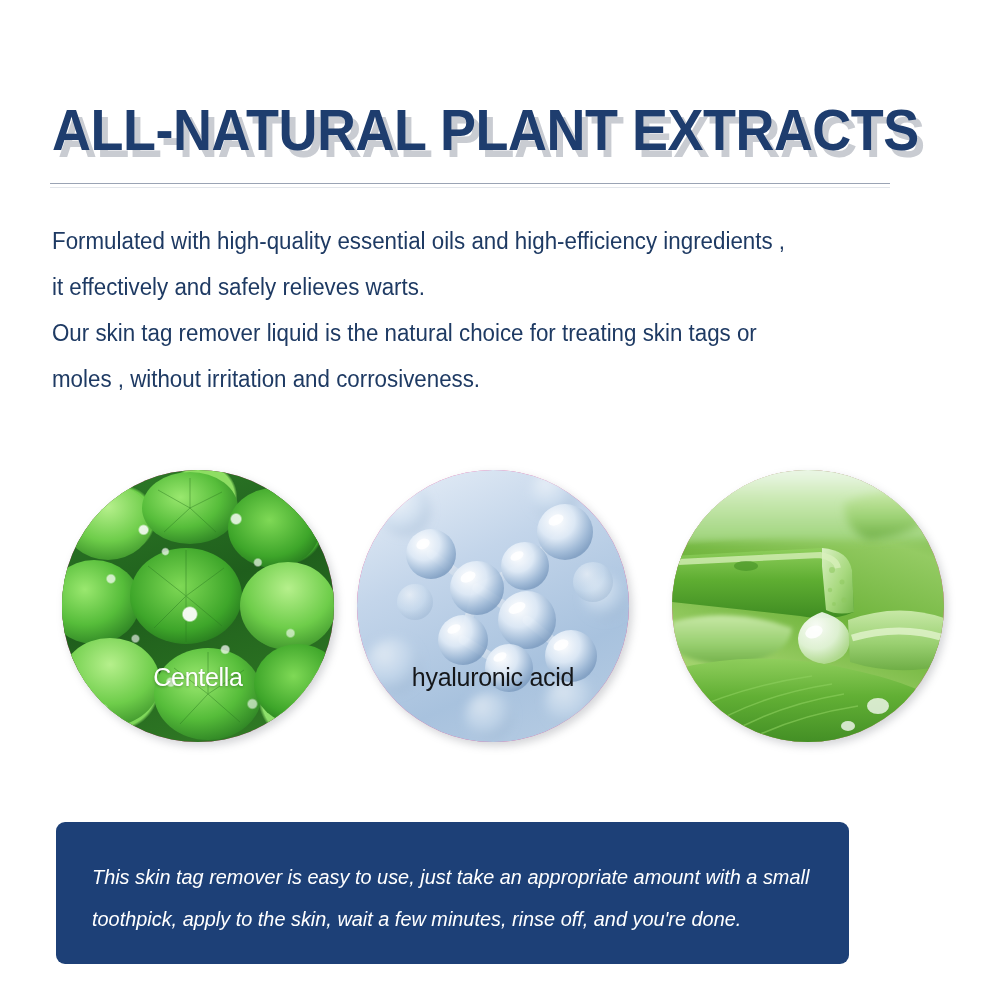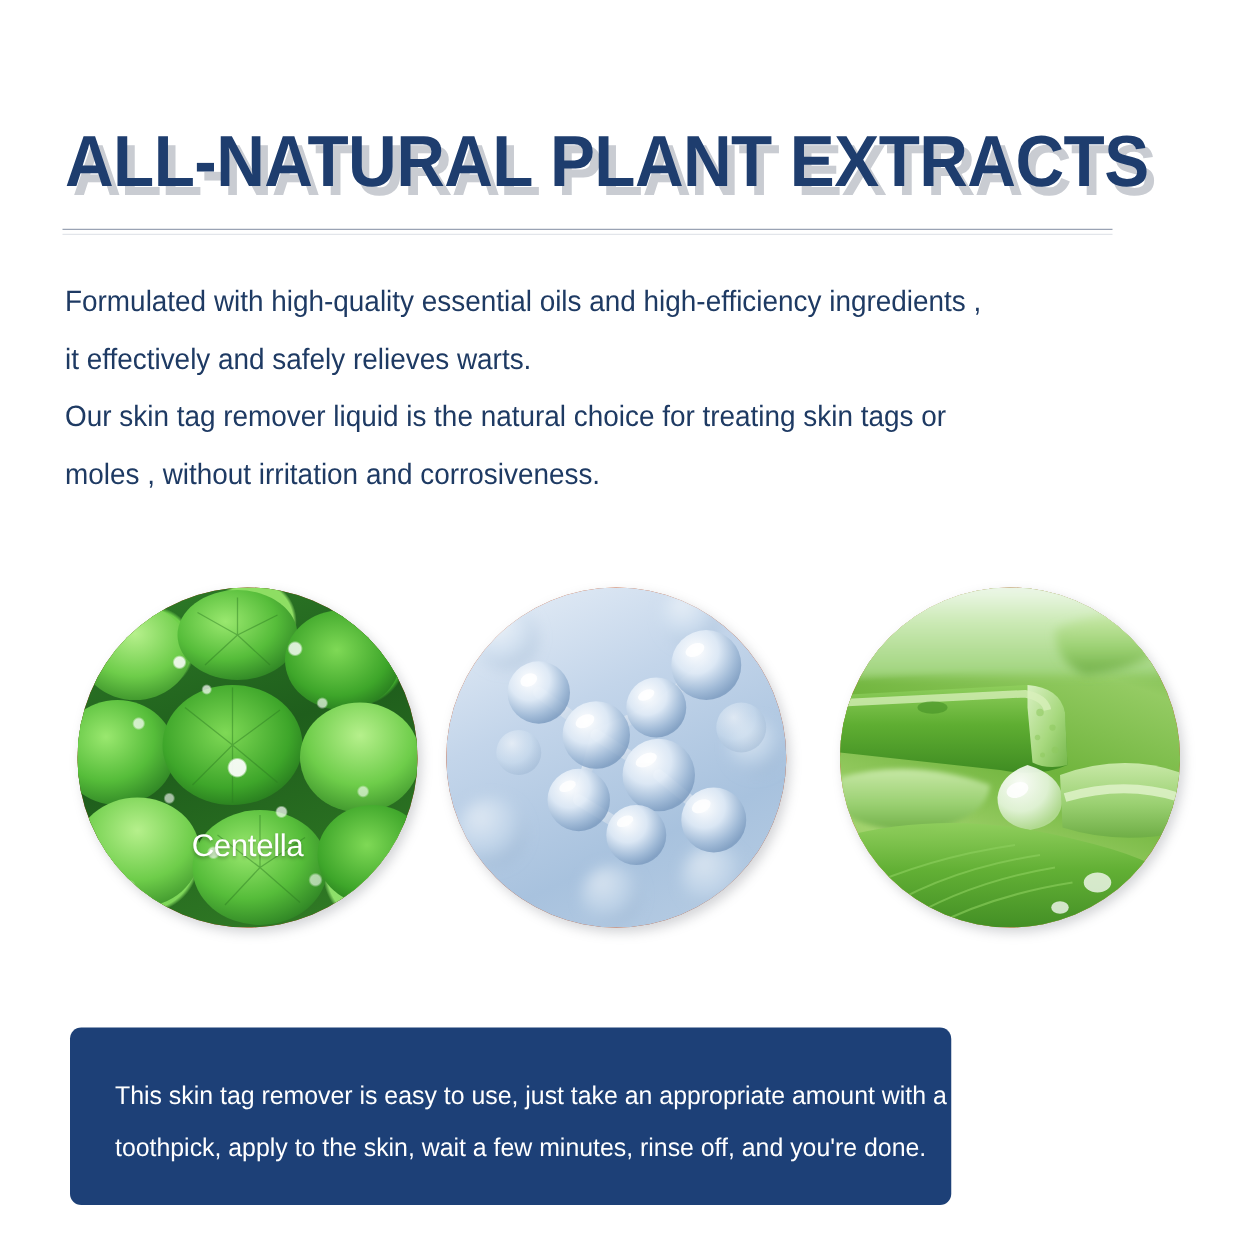--- a/index.html
+++ b/index.html
@@ -98,21 +98,21 @@
     width: 1000px;
     height: 1000px;
   }
   .circle {
     position: absolute;
     width: 272px;
     height: 272px;
     border-radius: 50%;
     overflow: hidden;
     box-shadow: 3px 4px 9px rgba(120,125,135,0.33);
-    background: #c2410c;
+    background: #ec4899;
   }
   .circle-1 { left: 62px;  top: 434px; }
   .circle-2 { left: 357px; top: 434px; }
   .circle-3 { left: 672px; top: 434px; }
 
   .circle-art {
     position: absolute;
     inset: 0;
   }
 
@@ -184,25 +184,26 @@
     background:
       linear-gradient(175deg, #f2f8f2 0%, #dff0d8 9%, #bfe3a9 18%, transparent 26%),
       linear-gradient(20deg, #7fc24a 0%, #a5d470 25%, #6fb43c 50%, #94cb63 75%, #5da333 100%);
   }
 
   
   .callout {
     position: absolute;
     left: 56px;
     top: 786px;
-    width: 705px;
+    width: 793px;
     height: 142px;
     background: #1d4077;
     border-radius: 9px;
     box-sizing: border-box;
+    font-style: italic;
   }
   .callout-text {
     position: absolute;
     left: 36px;
     top: 34px;
     width: 818px;
     color: #ffffff;
     font-family: "Liberation Sans", sans-serif;
     font-size: 20.5px;
     line-height: 42px;
@@ -338,20 +339,21 @@
             <ellipse cx="111" cy="107" rx="8" ry="5" transform="rotate(-25 111 107)"></ellipse>
             <ellipse cx="160" cy="86" rx="7" ry="4" transform="rotate(-25 160 86)"></ellipse>
             <ellipse cx="199" cy="50" rx="8" ry="5" transform="rotate(-25 199 50)"></ellipse>
             <ellipse cx="160" cy="138" rx="9" ry="5" transform="rotate(-25 160 138)"></ellipse>
             <ellipse cx="97" cy="159" rx="7" ry="4" transform="rotate(-25 97 159)"></ellipse>
             <ellipse cx="143" cy="187" rx="7" ry="4" transform="rotate(-25 143 187)"></ellipse>
             <ellipse cx="204" cy="175" rx="8" ry="5" transform="rotate(-25 204 175)"></ellipse>
           </g>
         </svg>
       </div>
+      <div class="circle-label label-dark">hyaluronic acid</div>
     </div>
 
     <div class="circle circle-3">
       <div class="circle-art">
         <div class="aloe-bg"></div>
         <svg width="272" height="272" viewBox="0 0 272 272" style="position:absolute;inset:0;" aria-hidden="true">
           <defs>
             <linearGradient id="aloeTop" x1="0" y1="0" x2="0" y2="1">
               <stop offset="0%" stop-color="#eef8ea"></stop>
               <stop offset="40%" stop-color="#cbe9b4"></stop>

